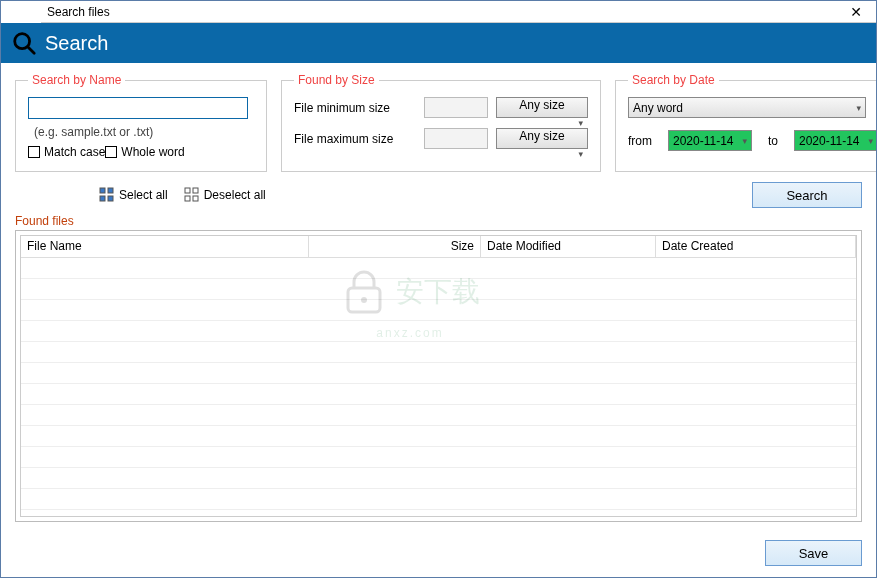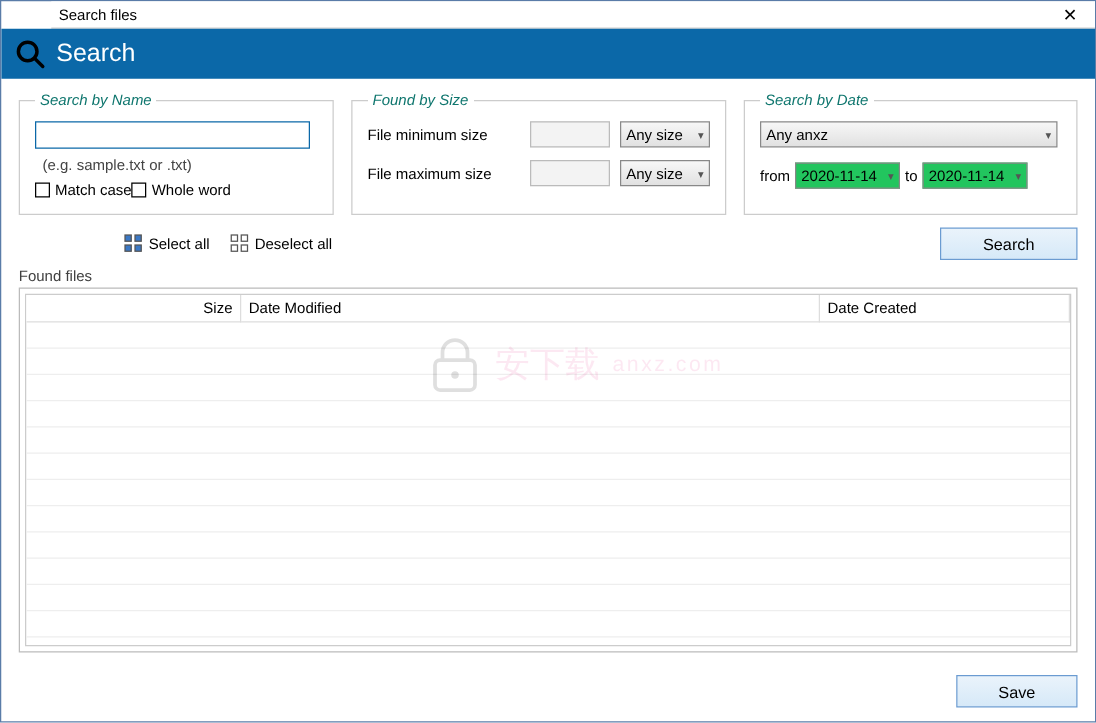--- a/index.html
+++ b/index.html
@@ -8,56 +8,56 @@
 .titlebar-text { font-size: 12px; color: #000; }
 .titlebar-close { margin-left: auto; font-size: 14px; padding: 0 8px; cursor: pointer; }
 .header { background: #0b68a8; height: 40px; display: flex; align-items: center; padding: 0 10px; }
 .header .mag { width: 26px; height: 26px; margin-right: 8px; }
 .header .mag circle { fill: none; stroke: #000; stroke-width: 3; }
 .header .mag line { stroke: #000; stroke-width: 3; stroke-linecap: round; }
 .header-title { color: #fff; font-size: 20px; font-weight: 400; }
 .content { padding: 10px 14px; }
 .filters { display: flex; gap: 14px; }
 fieldset { border: 1px solid #ccc; padding: 10px 12px 12px 12px; position: relative; }
-legend { font-size: 12px; color: #0f766e; padding: 0 4px; font-style: italic; }
+legend { font-size: 12px; color: #ef4444; padding: 0 4px; }
 .fs-name { flex: 0 0 252px; }
 .fs-size { flex: 0 0 292px; }
 .fs-date { flex: 1; }
 .name-input { width: 220px; height: 22px; border: 1px solid #0b68a8; padding: 2px 4px; outline: none; }
 .hint { color: #444; margin: 6px 0 6px 6px; font-size: 12px; }
 .checks { display: flex; margin-top: 2px; }
 .chk { display: flex; align-items: center; gap: 4px; }
 .chk-box { width: 12px; height: 12px; border: 1px solid #000; display: inline-block; }
 .size-row { display: flex; align-items: center; gap: 8px; margin-bottom: 10px; }
 .size-label { width: 122px; }
 .size-input { width: 64px; height: 21px; border: 1px solid #bbb; background: #f3f3f3; }
 .combo { height: 21px; border: 1px solid #888; background: linear-gradient(#f7f7f7,#e1e1e1); display: flex; align-items: center; padding: 0 4px; gap: 6px; font-size: 12px; }
-.combo-size { width: 72px; }
+.combo-size { width: 92px; flex-direction: column; }
 .combo-date { width: 238px; justify-content: space-between; }
 .combo-small { width: 84px; background: #22c55e; justify-content: space-between; }
 .chev { font-size: 9px; color: #555; margin-left: auto; }
-.date-row { display: flex; align-items: center; gap: 4px; margin-top: 12px; }
+.date-row { display: flex; align-items: center; gap: 16px; margin-top: 12px; }
 .date-field { font-size: 12px; }
 .actions { display: flex; align-items: center; margin: 10px 0 6px 0; }
 .sel-btns { display: flex; gap: 16px; margin-left: 84px; }
 .sel-btn { display: flex; align-items: center; gap: 4px; cursor: pointer; }
 .grid-icon { width: 16px; height: 16px; }
 .grid-icon rect { stroke: #555; stroke-width: 1; }
 .search-btn { margin-left: auto; width: 110px; height: 26px; background: linear-gradient(#eaf3fb,#d6e9f8); border: 1px solid #6a9bd1; font-size: 13px; cursor: pointer; }
-.found-label { font-size: 12px; color: #404040; margin-bottom: 2px; }
+.found-label { font-size: 12px; color: #c2410c; margin-bottom: 2px; }
 .table-wrap { border: 1px solid #bbb; height: 292px; padding: 4px; }
 .table-inner { border: 1px solid #ccc; height: 100%; overflow: hidden; }
 .thead { display: flex; height: 22px; background: #fff; }
 .th { border-right: 1px solid #ddd; border-bottom: 1px solid #ddd; padding: 3px 6px; font-size: 12px; }
 .th1 { width: 288px; } .th2 { width: 172px; text-align: right; } .th3 { width: 200px; } .th4 { flex: 1; }
 .tbody { height: calc(100% - 22px); }
 .trow { height: 21px; border-bottom: 1px solid #eee; }
 .footer { display: flex; padding: 8px 14px 0 0; }
 .save-btn { margin-left: auto; width: 97px; height: 26px; background: linear-gradient(#eaf3fb,#d6e9f8); border: 1px solid #6a9bd1; font-size: 13px; cursor: pointer; }
-.watermark { position: absolute; left: 340px; top: 268px; opacity: 0.12; pointer-events: none; font-size: 28px; color: #ec4899; display:flex; align-items:center; gap:10px; flex-direction:row; }
+.watermark { position: absolute; left: 340px; top: 268px; opacity: 0.12; pointer-events: none; font-size: 28px; color: #15803d; display:flex; align-items:center; gap:10px; flex-direction:column; }
 .watermark .wm-top { display:flex; align-items:center; gap:8px; }
 .watermark .lock { width:48px; height:48px; }
 </style>
 </head>
 <body>
 
 <div class="titlebar">
   <span class="titlebar-text">Search files</span>
   <span class="titlebar-close">✕</span>
 </div>
@@ -104,21 +104,21 @@
         <div class="combo combo-size">
           <span>Any size</span>
           <span class="chev">▾</span>
         </div>
       </div>
     </fieldset>
 
     <fieldset class="fs-date">
       <legend>Search by Date</legend>
       <div class="combo combo-date">
-        <span>Any anxz</span>
+        <span>Any word</span>
         <span class="chev">▾</span>
       </div>
       <div class="date-row">
         <span>from</span>
         <div class="combo combo-small">
           <span class="date-field">2020-11-14</span>
           <span class="chev">▾</span>
         </div>
         <span>to</span>
         <div class="combo combo-small">
@@ -150,20 +150,21 @@
         <span>Deselect all</span>
       </div>
     </div>
     <button class="search-btn">Search</button>
   </div>
 
   <div class="found-label">Found files</div>
   <div class="table-wrap">
     <div class="table-inner">
       <div class="thead">
+        <div class="th th1">File Name</div>
         <div class="th th2">Size</div>
         <div class="th th4">Date Modified</div>
         <div class="th th3">Date Created</div>
       </div>
       <div class="tbody">
         <div class="trow"></div>
         <div class="trow"></div>
         <div class="trow"></div>
         <div class="trow"></div>
         <div class="trow"></div>
@@ -185,14 +186,14 @@
 
 <div class="watermark">
   <div class="wm-top">
     <svg class="lock" viewBox="0 0 48 48">
       <rect x="8" y="20" width="32" height="24" rx="4" fill="none" stroke="#000" stroke-width="3"></rect>
       <path d="M14 20 v-6 a10 10 0 0 1 20 0 v6" fill="none" stroke="#000" stroke-width="3"></path>
       <circle cx="24" cy="32" r="3" fill="#000"></circle>
     </svg>
     <span>安下载</span>
   </div>
-  <span style="font-size:17px;letter-spacing:2px">anxz.com</span>
+  <span style="font-size:12px;letter-spacing:2px">anxz.com</span>
 </div>
 
 </body></html>

